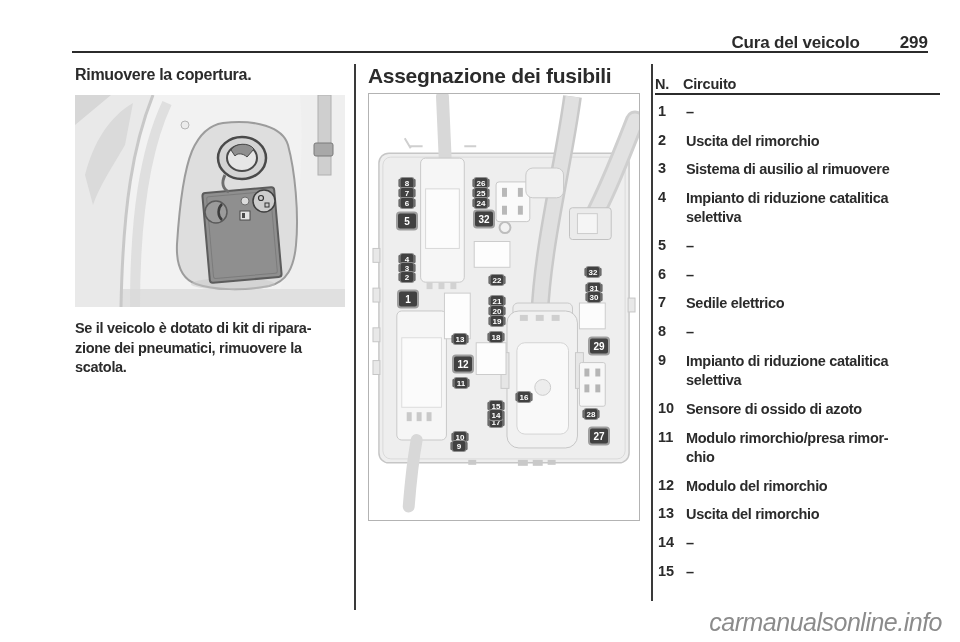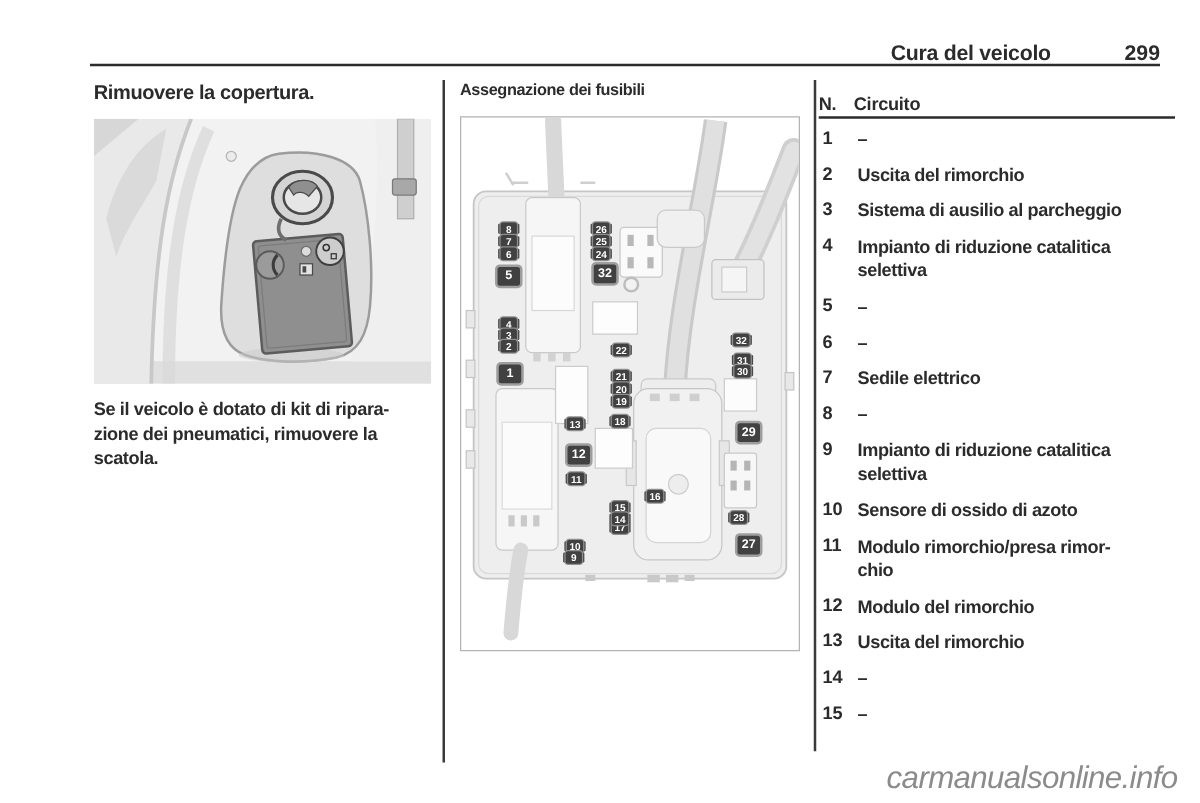--- a/index.html
+++ b/index.html
@@ -1,34 +1,34 @@
 <!DOCTYPE html>
 <html><head>
 <meta charset="utf-8">
 <style>
   html,body{margin:0;padding:0;background:#ffffff;}
   .page{position:relative;width:960px;height:642px;background:#ffffff;overflow:hidden;
         font-family:"Liberation Sans",sans-serif;color:#2b2b2b;}
   
-  .hdr{position:absolute;top:33px;right:32px;display:flex;align-items:baseline;gap:59px;}
+  .hdr{position:absolute;top:33px;right:32px;display:flex;align-items:baseline;gap:40px;}
   .hdr .sec{font-size:17px;font-weight:bold;letter-spacing:-0.2px;}
   .hdr .pg{font-size:17px;font-weight:bold;}
   .hdr-rule{position:absolute;left:72px;top:51px;width:856px;height:2px;background:#2b2b2b;}
   
   .vdiv{position:absolute;width:2px;background:#3a3a3a;}
   .vdiv.d1{left:354px;top:64px;height:546px;}
   .vdiv.d2{left:651px;top:64px;height:537px;}
   
   .intro{position:absolute;left:75px;top:66px;font-size:16px;font-weight:bold;letter-spacing:-0.3px;}
   .cover-fig{position:absolute;left:75px;top:95px;width:270px;height:212px;}
   .cover-fig svg{display:block;width:100%;height:100%;}
   .para{position:absolute;left:75px;top:319px;font-size:14.5px;font-weight:bold;
         letter-spacing:-0.3px;line-height:19.5px;white-space:nowrap;}
   
-  .mid-h{position:absolute;left:368px;top:64px;font-size:13px;font-weight:bold;letter-spacing:-0.3px;}
+  .mid-h{position:absolute;left:368px;top:64px;font-size:21px;font-weight:bold;letter-spacing:-0.3px;}
   .fuse-fig{position:absolute;left:368px;top:93px;width:272px;height:428px;background:#fff;
             border:1px solid #b3b3b3;box-sizing:border-box;}
   .fuse-fig svg{position:absolute;left:0;top:0;width:100%;height:100%;}
   .flayer{position:absolute;left:0;top:0;width:100%;height:100%;}
   .flabel{position:absolute;transform:translate(-50%,-50%);display:flex;align-items:center;
           justify-content:center;color:#ffffff;font-weight:bold;background:#414141;}
   .flabel.small{width:13px;height:10px;font-size:8px;border-radius:2px;
                 box-shadow:0 0 0 1px #8f8f8f, -3px 0 0 -1px #4a4a4a, 3px 0 0 -1px #4a4a4a;}
   .flabel.box{width:18px;height:15px;font-size:10px;border:2px solid #9e9e9e;border-radius:4px;}
   
@@ -218,21 +218,21 @@
       </div>
       <div class="crow" style="top: 29px;">
         <span class="cnum">2</span>
         <span class="ctxt">
           <div>Uscita del rimorchio</div>
         </span>
       </div>
       <div class="crow" style="top: 57px;">
         <span class="cnum">3</span>
         <span class="ctxt">
-          <div>Sistema di ausilio al parcheggio</div>
+          <div>Sistema di ausilio al rimuovere</div>
         </span>
       </div>
       <div class="crow" style="top: 86px;">
         <span class="cnum">4</span>
         <span class="ctxt">
           <div>Impianto di riduzione catalitica</div>
           <div>selettiva</div>
         </span>
       </div>
       <div class="crow" style="top: 134px;">

